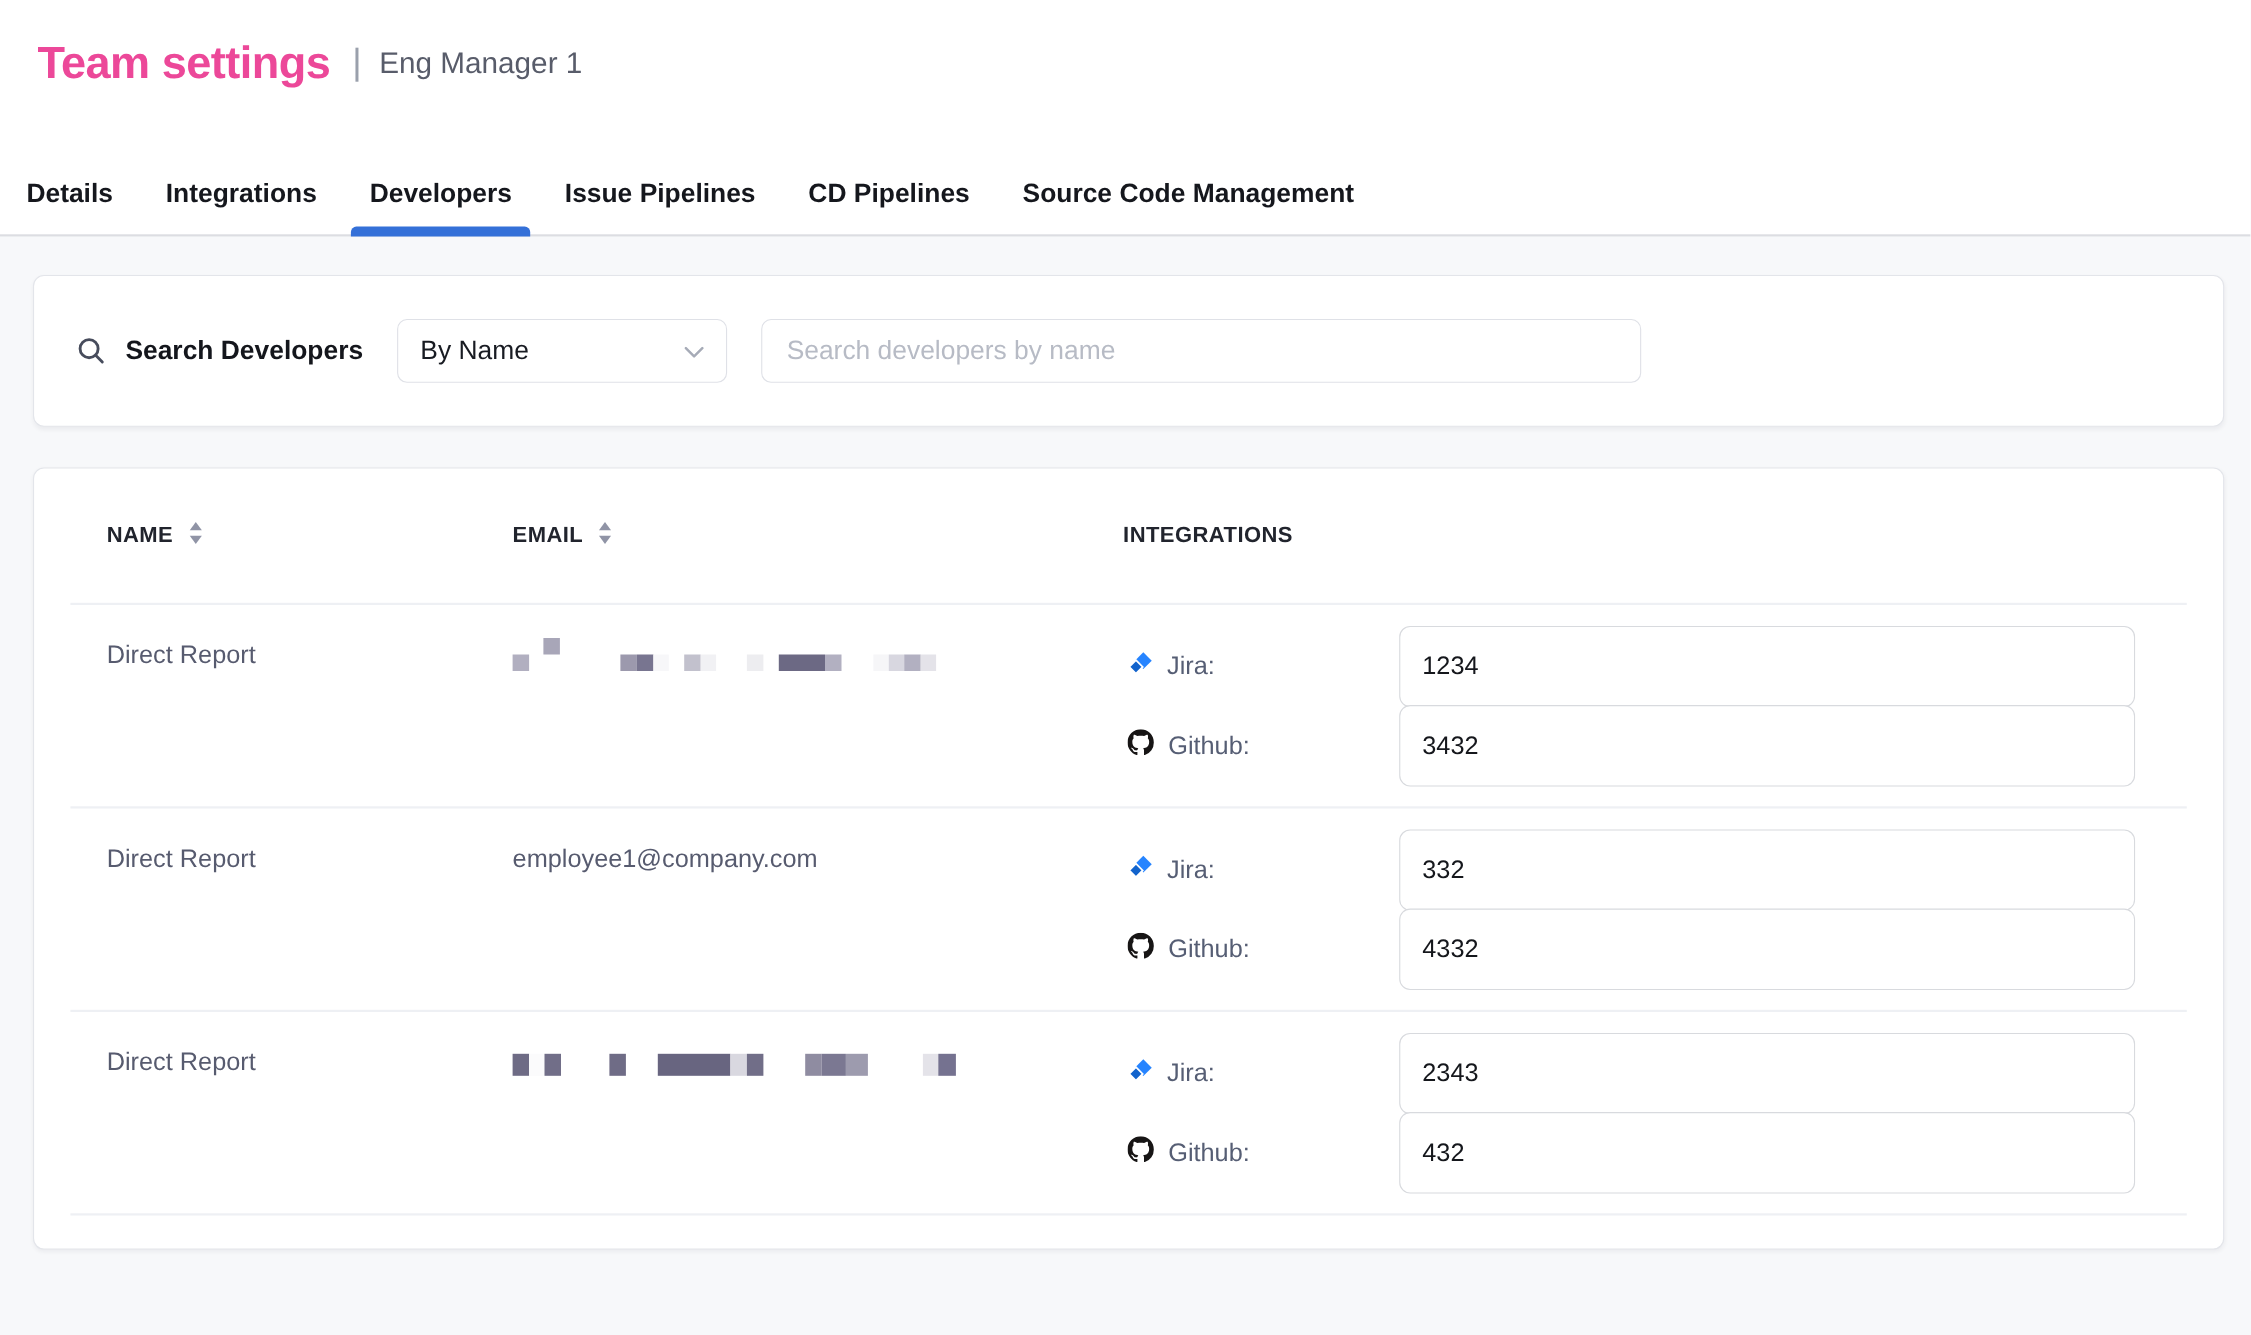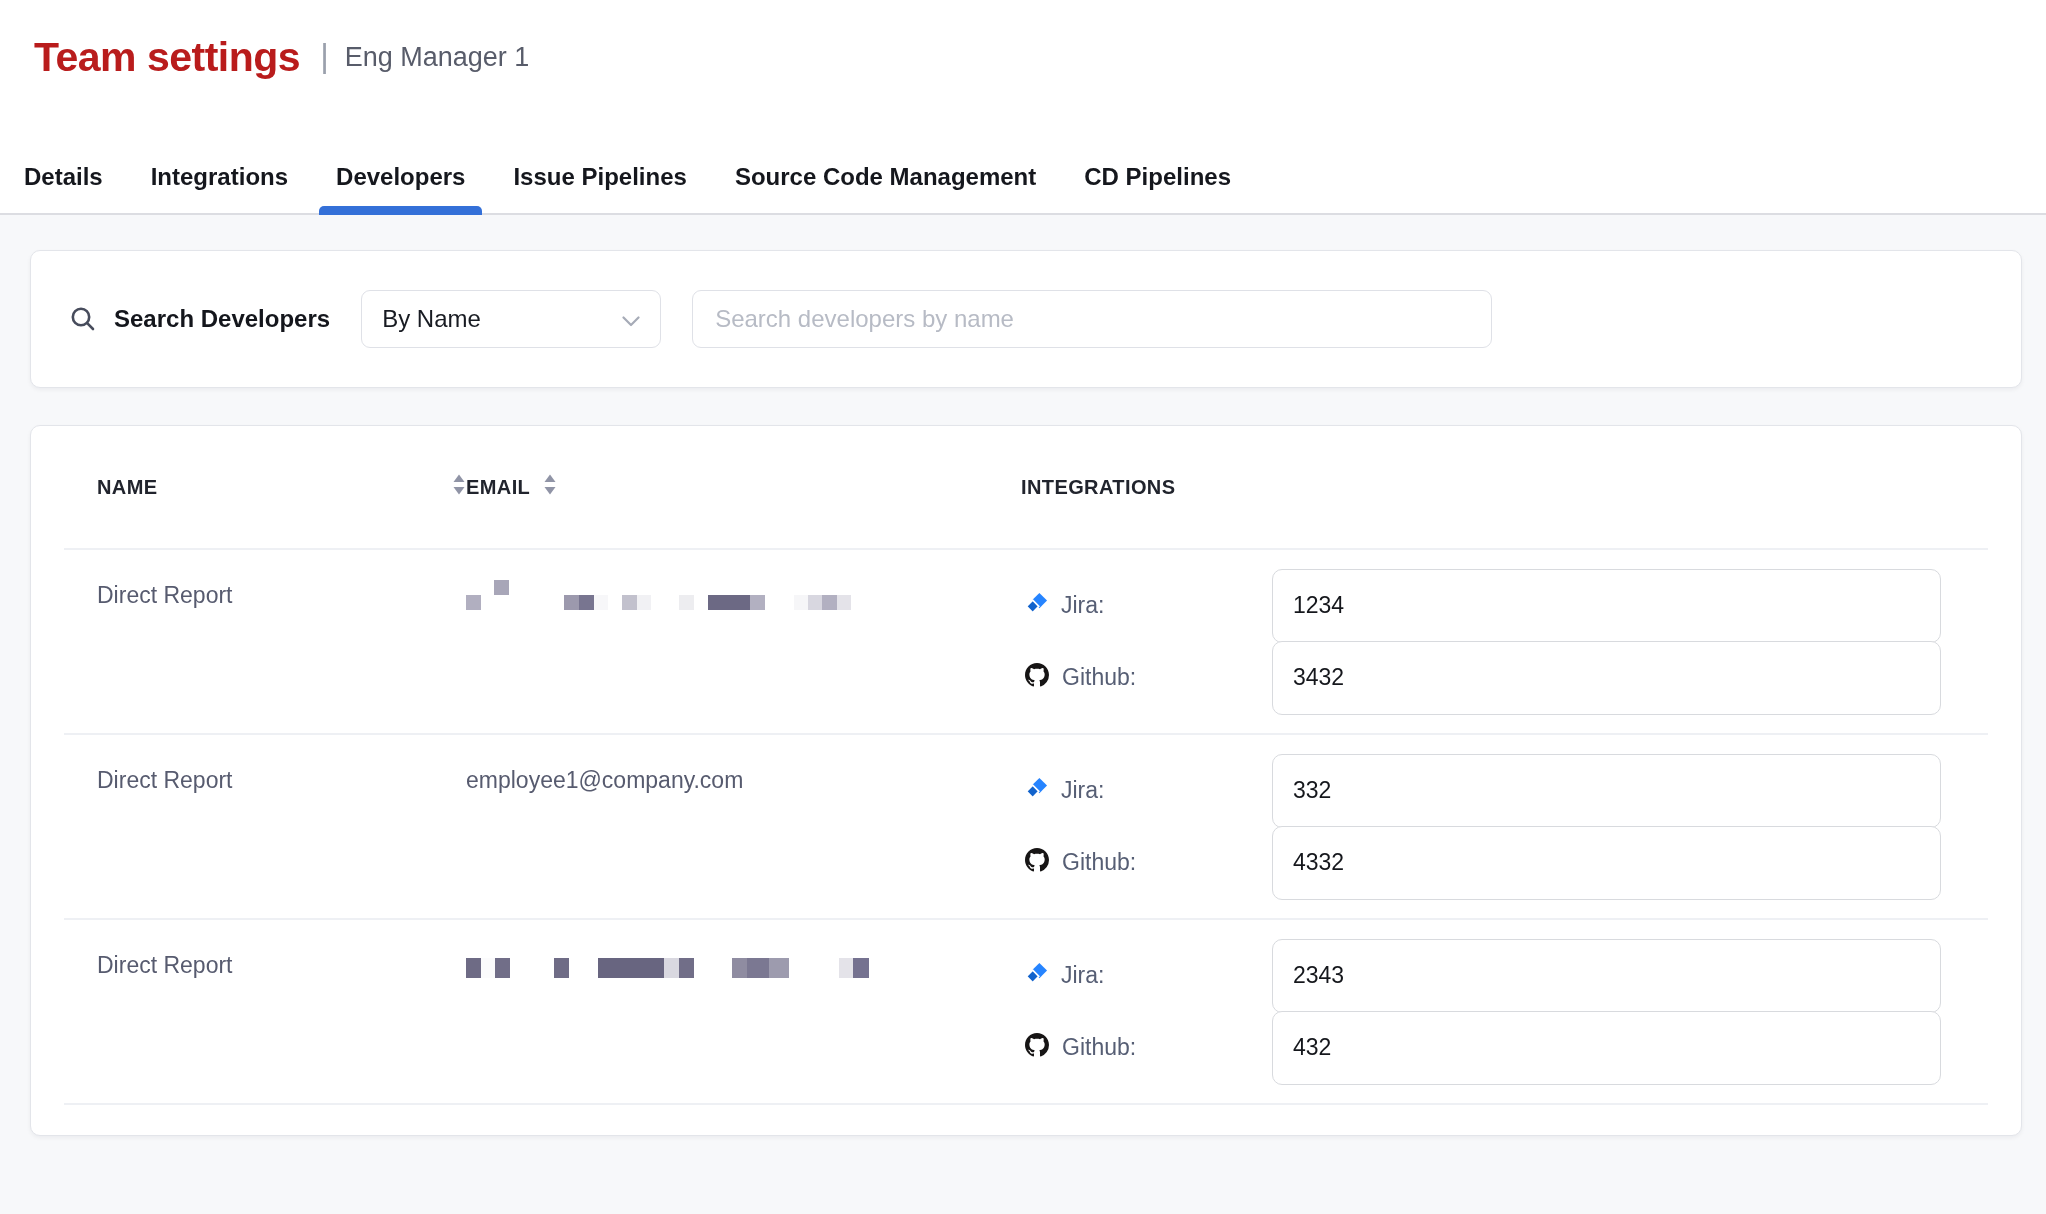--- a/index.html
+++ b/index.html
@@ -8,21 +8,21 @@
     font-family:"Liberation Sans", sans-serif;
     background:#f7f8fa;
     color:#15171d;
     overflow:hidden;
   }
   :root { --accent:#3470d8; }
 
   
   .page-header { background:#fff; height:140px; padding:34px 0 0 34px; }
   .title-row { display:flex; align-items:center; }
-  .page-title { font-size:41px; font-weight:700; letter-spacing:-0.5px; color:#b91c1c; }
+  .page-title { font-size:41px; font-weight:700; letter-spacing:-0.5px; color:#ec4899; }
   .title-sep { font-size:33px; font-weight:300; color:#9aa0ac; margin:0 16px 0 20px; transform:translateY(-2px); }
   .page-subtitle { font-size:27px; color:#585c6a; }
 
   
   .tab-bar { background:#fff; height:75px; display:flex; border-bottom:2px solid #dcdde2; }
   .tab { position:relative; display:flex; align-items:center; padding:0 17px; margin:0 7px; font-size:24px; font-weight:600; color:#15171d; cursor:pointer; white-space:nowrap; }
   .tab.active::after { content:''; position:absolute; left:0; right:0; bottom:-2px; height:9px; background:var(--accent); border-radius:5px 5px 0 0; }
 
   
   .page-body { padding:35px 24px 0 30px; }
@@ -33,21 +33,21 @@
   .search-icon { display:flex; margin-right:17px; }
   .search-label { font-size:24px; font-weight:700; color:#14161c; margin-right:31px; }
   .filter-select { width:300px; height:58px; border:1.5px solid #dfe1e7; border-radius:9px; background:#fff; display:flex; align-items:center; justify-content:space-between; padding:0 20px; font-size:24px; color:#181b22; cursor:pointer; }
   .search-input { margin-left:31px; width:800px; height:58px; border:1.5px solid #dfe1e7; border-radius:9px; padding:0 22px; font-size:24px; color:#181b22; outline:none; font-family:"Liberation Sans", sans-serif; }
   .search-input::placeholder { color:#b7bbc5; }
 
   
   .table-card { margin-top:37px; padding-bottom:30px; }
   .thead { display:flex; align-items:center; height:122px; padding:0 33px 0 66px; }
   .th { display:flex; align-items:center; gap:13px; font-size:20px; font-weight:700; letter-spacing:0.4px; color:#21242d; }
-  .c-name { width:369px;justify-content:space-between; }
+  .c-name { width:369px; }
   .c-email { width:555px; }
   .c-int { flex:1; }
   .divider { height:2px; background:#eef0f4; margin:0 33px; }
 
   .t-row { display:flex; padding:26px 33px 26px 66px; }
   .cell-text { font-size:23px; color:#575b6f; padding-top:6px; }
   .col-int { flex:1; display:flex; flex-direction:column; gap:13px; padding-right:47px; }
   .field { display:flex; align-items:center; height:59px; }
   .field-label { width:251px; display:flex; align-items:center; gap:13px; padding-left:4px; font-size:23px; color:#565e74; }
   .int-input { flex:1; height:74px; border:1.5px solid #d8dade; border-radius:10px; padding:0 20px; font-size:23px; color:#15171c; background:#fff; outline:none; font-family:"Liberation Sans", sans-serif; }
@@ -74,24 +74,24 @@
     <div class="tab">
     <span>Integrations</span>
   </div>
     <div class="tab active">
     <span>Developers</span>
   </div>
     <div class="tab">
     <span>Issue Pipelines</span>
   </div>
     <div class="tab">
+    <span>CD Pipelines</span>
+  </div>
+    <div class="tab">
     <span>Source Code Management</span>
-  </div>
-    <div class="tab">
-    <span>CD Pipelines</span>
   </div>
   </nav>
 
 <main class="page-body">
 
   <section class="card search-card">
     <span class="search-icon">
       <svg width="28" height="28" viewBox="0 0 28 28" fill="none">
         <circle cx="12" cy="12" r="8.2" stroke="#474c5c" stroke-width="2.6"></circle>
         <line x1="18.2" y1="18.2" x2="24" y2="24" stroke="#474c5c" stroke-width="2.6" stroke-linecap="round"></line>

